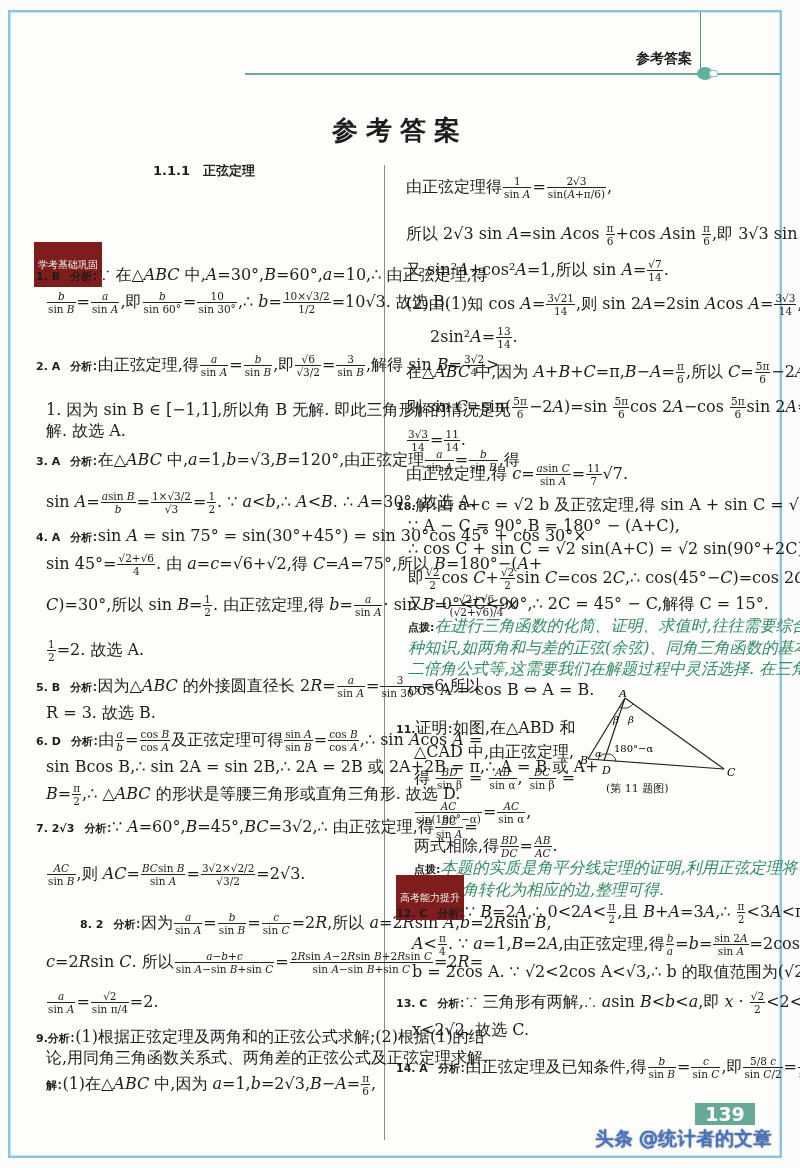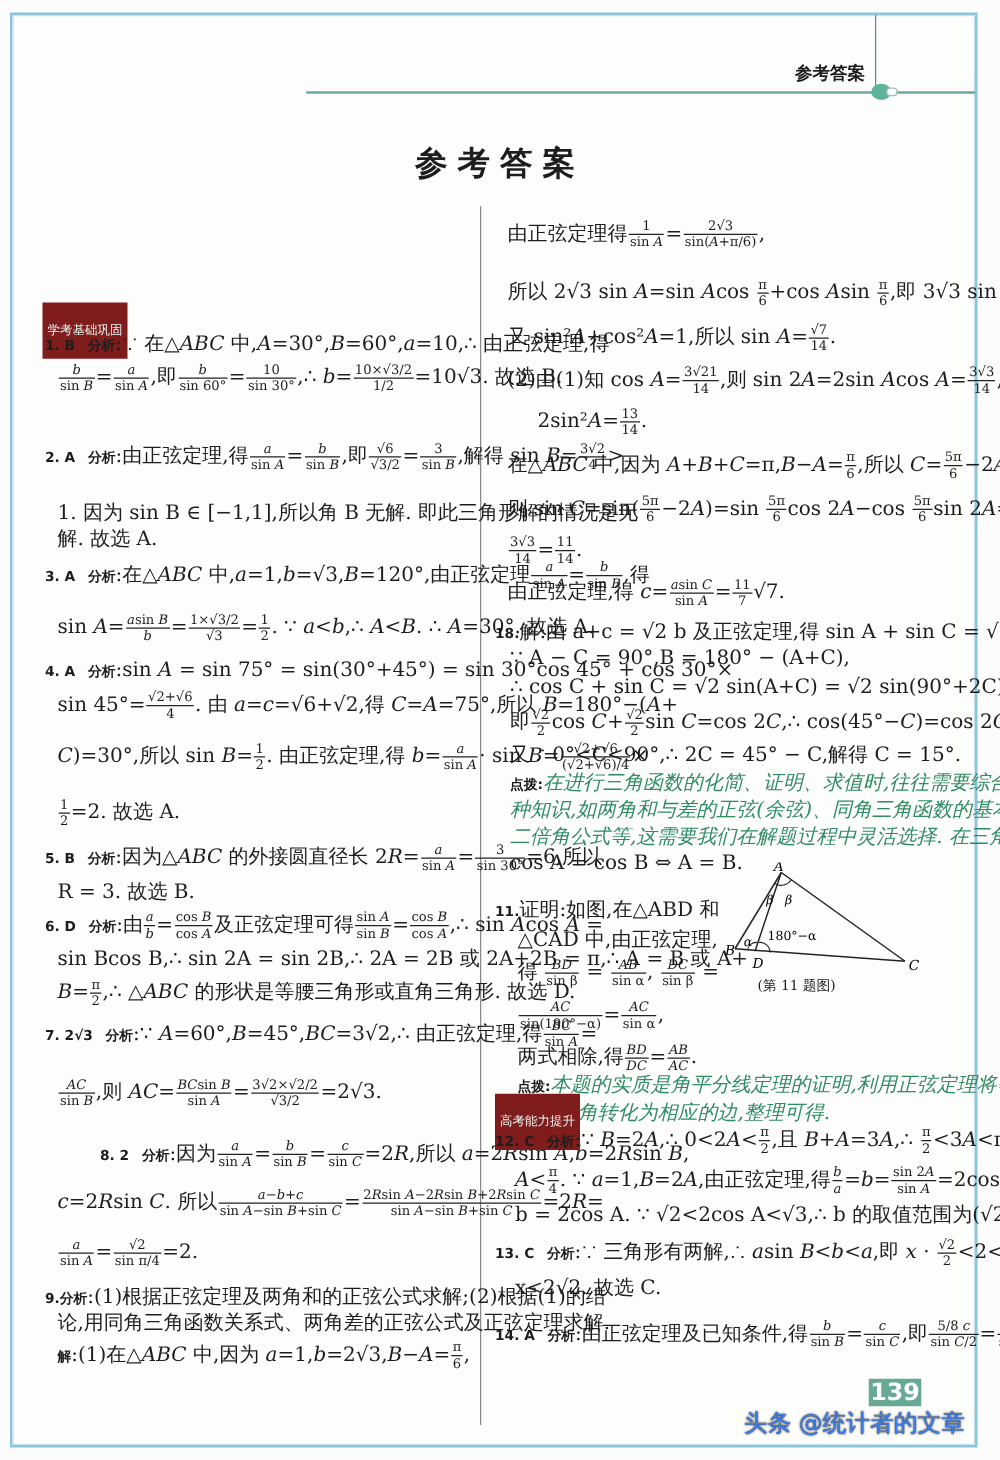--- a/index.html
+++ b/index.html
@@ -32,39 +32,40 @@
   .b { font-weight: bold; font-family: "DejaVu Sans", sans-serif; font-size: 11px; }
   .green { color: #2f8c63; font-style: italic; }
   .frac { display: inline-block; vertical-align: middle; text-align: center; margin: 0 1px; }
   .frac > span { display: block; line-height: 12px; padding: 0 1px; font-size: 10.5px; }
   .frac > span.num { border-bottom: 1px solid #222; }
   .it { font-style: italic; }
 
   .fig { position: absolute; left: 540px; top: 690px; width: 200px; height: 110px; }
   .fig-caption { position: absolute; left: 606px; top: 781px; font-size: 11px; }
 
-  .page-num { position: absolute; left: 695px; top: 1103px; width: 42px; height: 22px; background: #67a995; color: #fff; font-family: "DejaVu Sans", sans-serif; font-weight: bold; font-size: 19px; text-align: center; line-height: 22px; }
+  .page-num { position: absolute; left: 695px; top: 1103px; width: 60px; height: 22px; background: #67a995; color: #fff; font-family: "DejaVu Sans", sans-serif; font-weight: bold; font-size: 19px; text-align: center; line-height: 22px; }
   .watermark { position: absolute; left: 595px; top: 1126px; font-family: "DejaVu Sans", sans-serif; font-size: 19px; color: #3b82f6; text-shadow: 0 0 2px #333, 0 0 1px #000; letter-spacing: 0px; }
 </style>
 </head>
 <body>
 
 <div class="page-border"></div>
 
 <div class="header-vline"></div>
 <div class="header-hline"></div>
 <div class="header-title">参考答案</div>
 <div class="header-knob"></div>
 <div class="header-knob2"></div>
 
 <div class="page-title">参考答案</div>
 
 <div class="col-divider"></div>
 
 <div class="col left-col">
+  <div class="subsection">1.1.1　正弦定理</div>
 </div>
 
 <div class="tag" style="position:absolute;left:36px;top:240px;">学考基础巩固</div>
 
 <div class="q" style="left:36px;top:265px;">
   <span class="b">1. B</span>&nbsp;&nbsp;<span class="b">分析</span>:∵ 在△<span class="it">ABC</span> 中,<span class="it">A</span>=30°,<span class="it">B</span>=60°,<span class="it">a</span>=10,∴ 由正弦定理,得
 </div>
 <div class="q" style="left:46px;top:290px;">
   <span class="frac"><span class="num it">b</span><span>sin <i>B</i></span></span>=<span class="frac"><span class="num it">a</span><span>sin <i>A</i></span></span>,即<span class="frac"><span class="num it">b</span><span>sin 60°</span></span>=<span class="frac"><span class="num">10</span><span>sin 30°</span></span>,∴ <i>b</i>=<span class="frac"><span class="num">10×√3/2</span><span>1/2</span></span>=10√3. 故选 B.
 </div>

